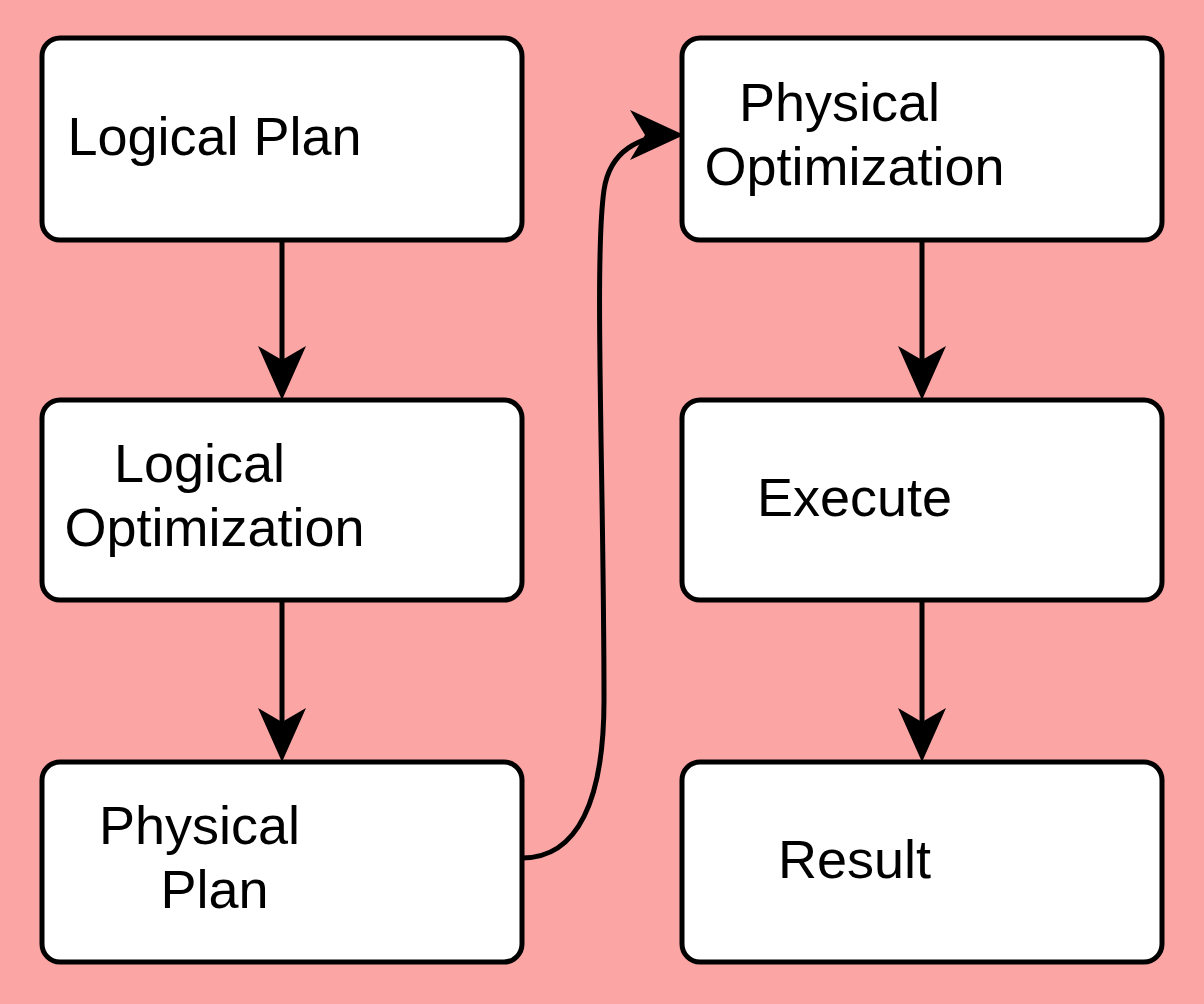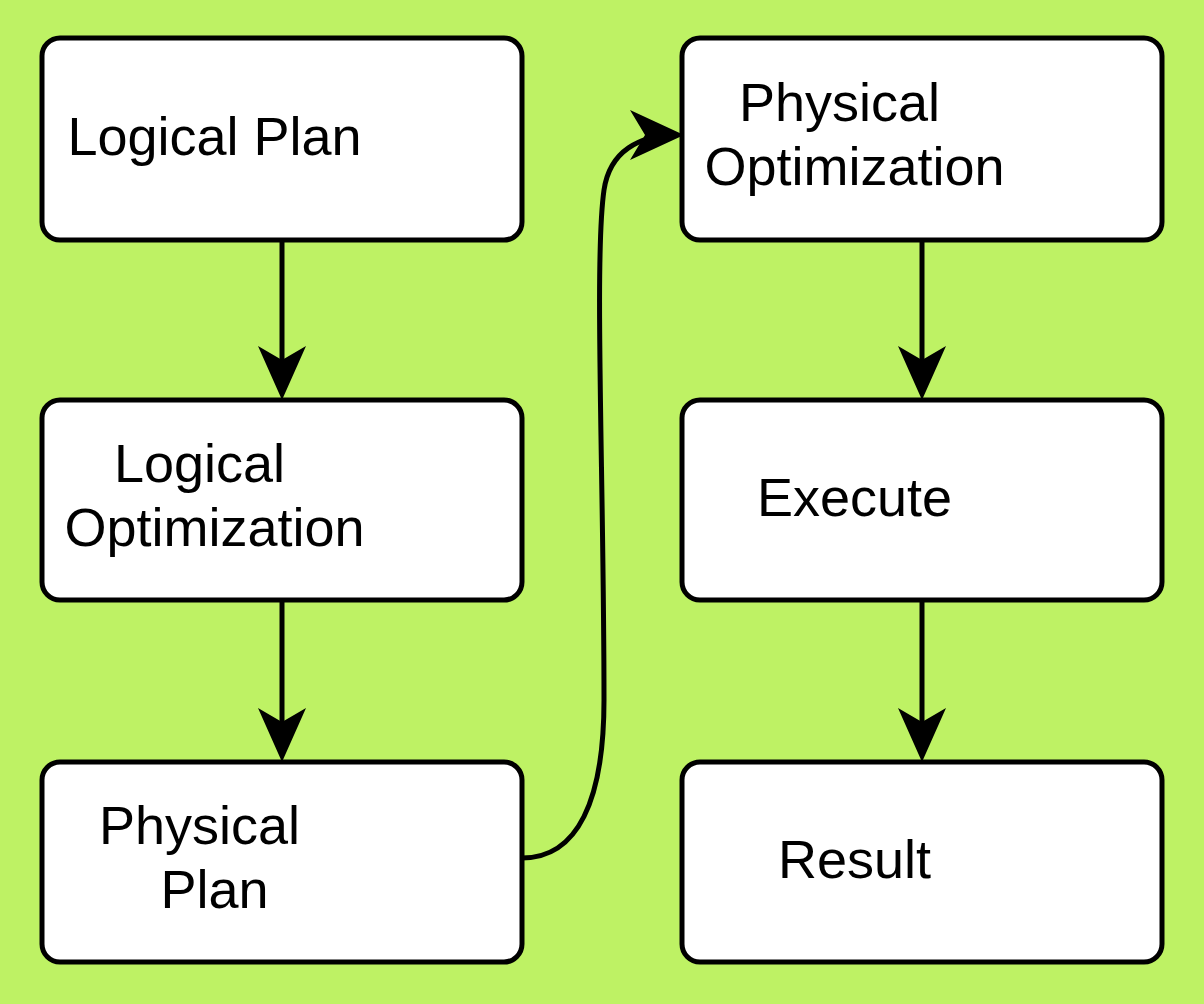--- a/index.html
+++ b/index.html
@@ -5,21 +5,21 @@
 <style>
   html, body {
     margin: 0;
     padding: 0;
     background: #ffffff;
   }
   #diagram-root {
     position: relative;
     width: 1204px;
     height: 1004px;
-    background: #bef264;
+    background: #fca5a5;
     overflow: hidden;
     font-family: "Liberation Sans", sans-serif;
   }
   #flow-svg {
     position: absolute;
     top: 0;
     left: 0;
     width: 1204px;
     height: 1004px;
     display: block;

